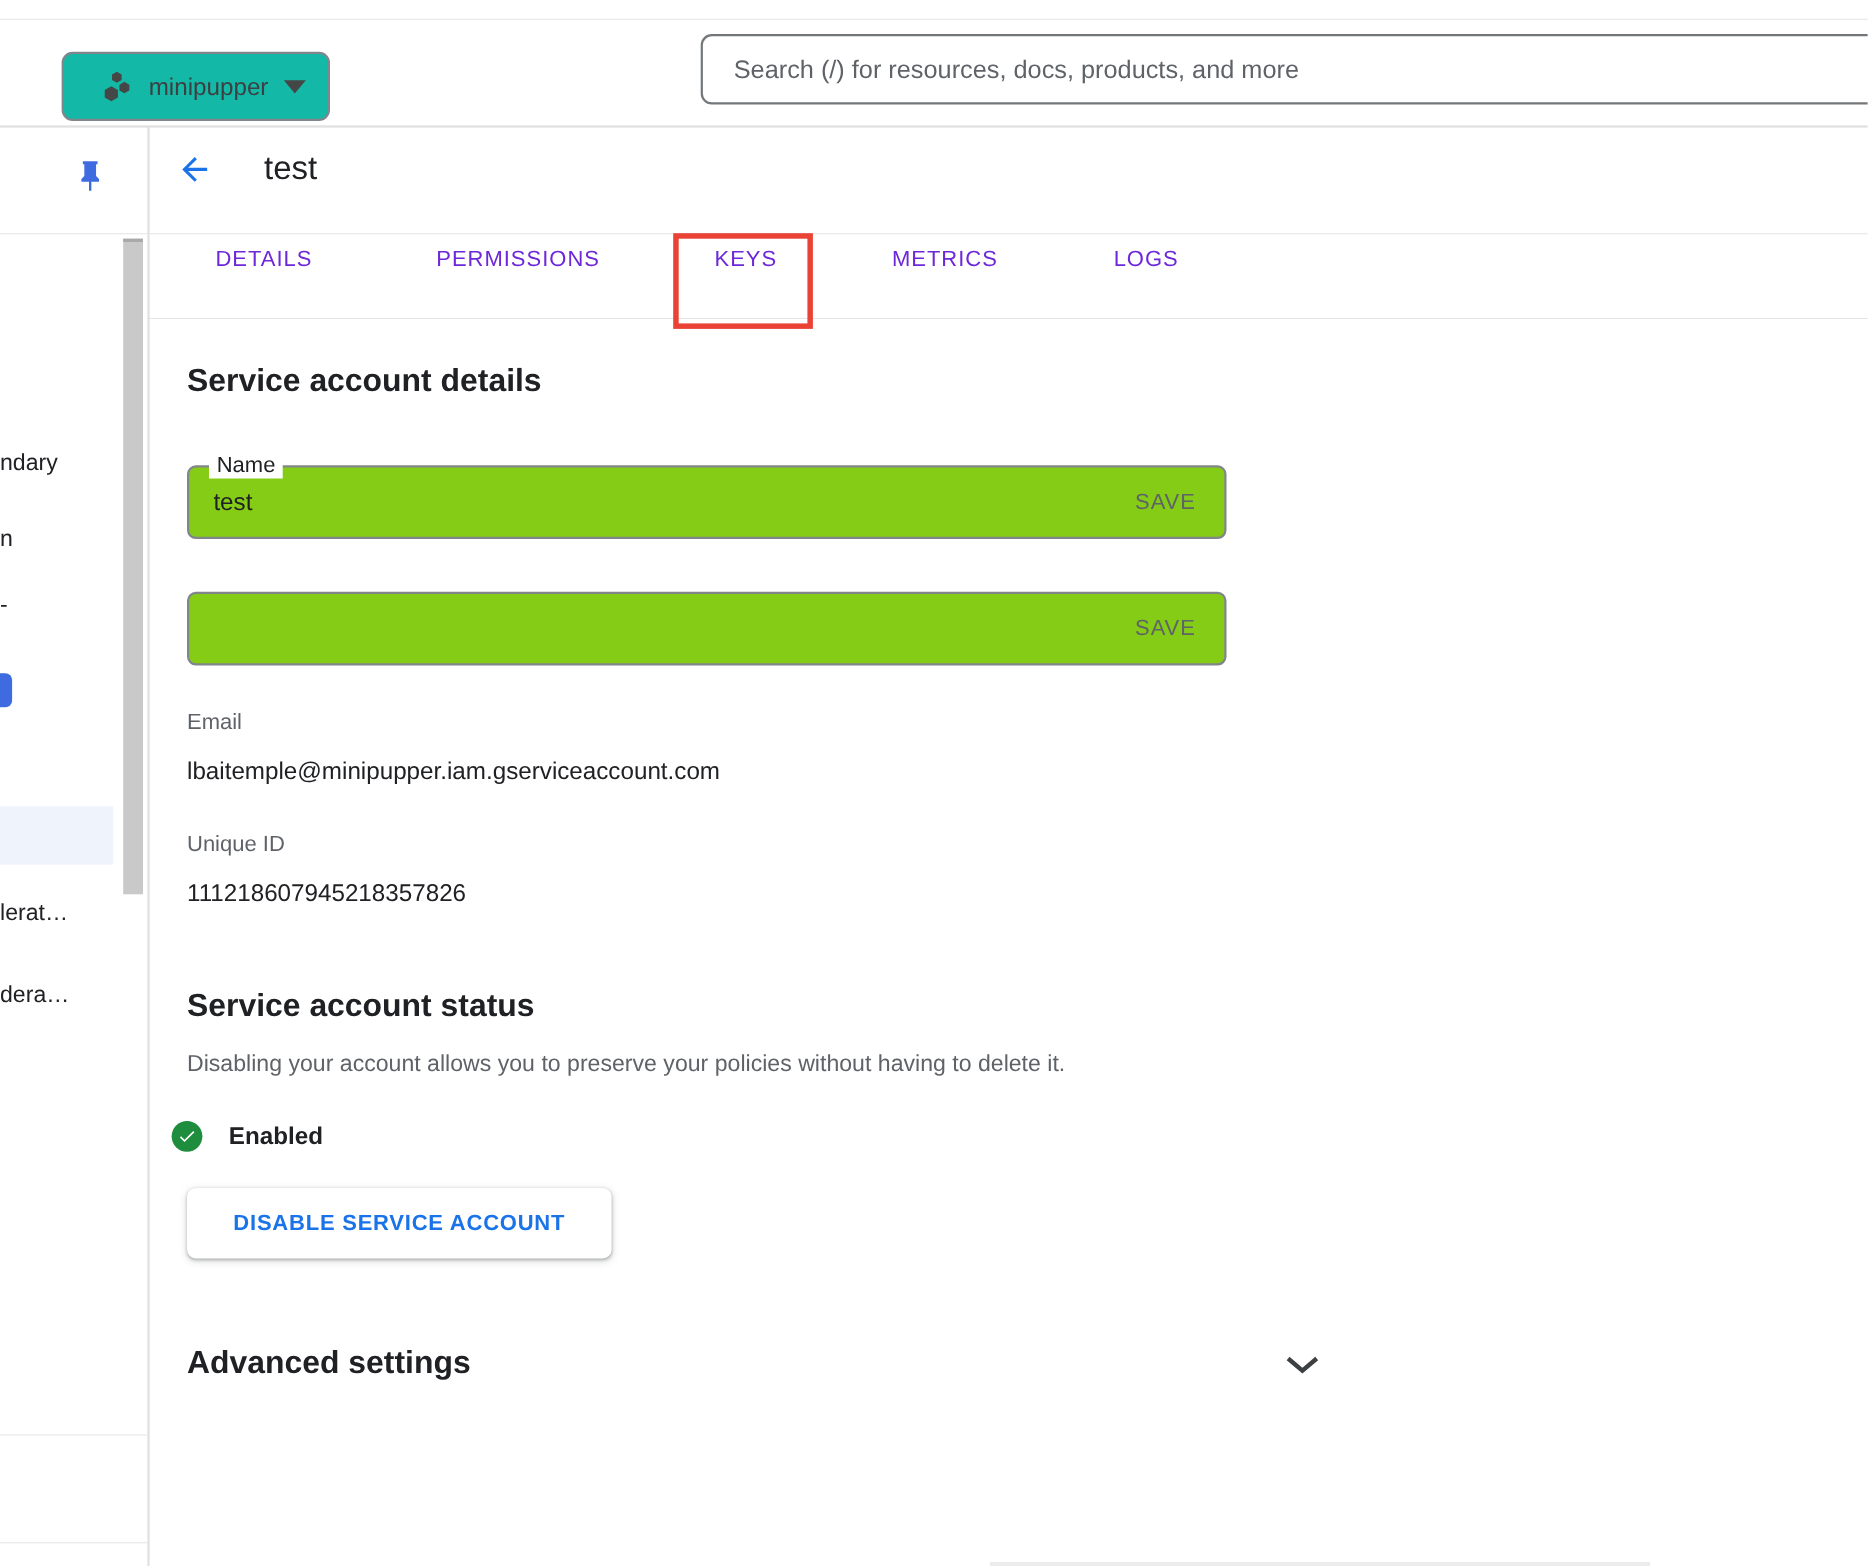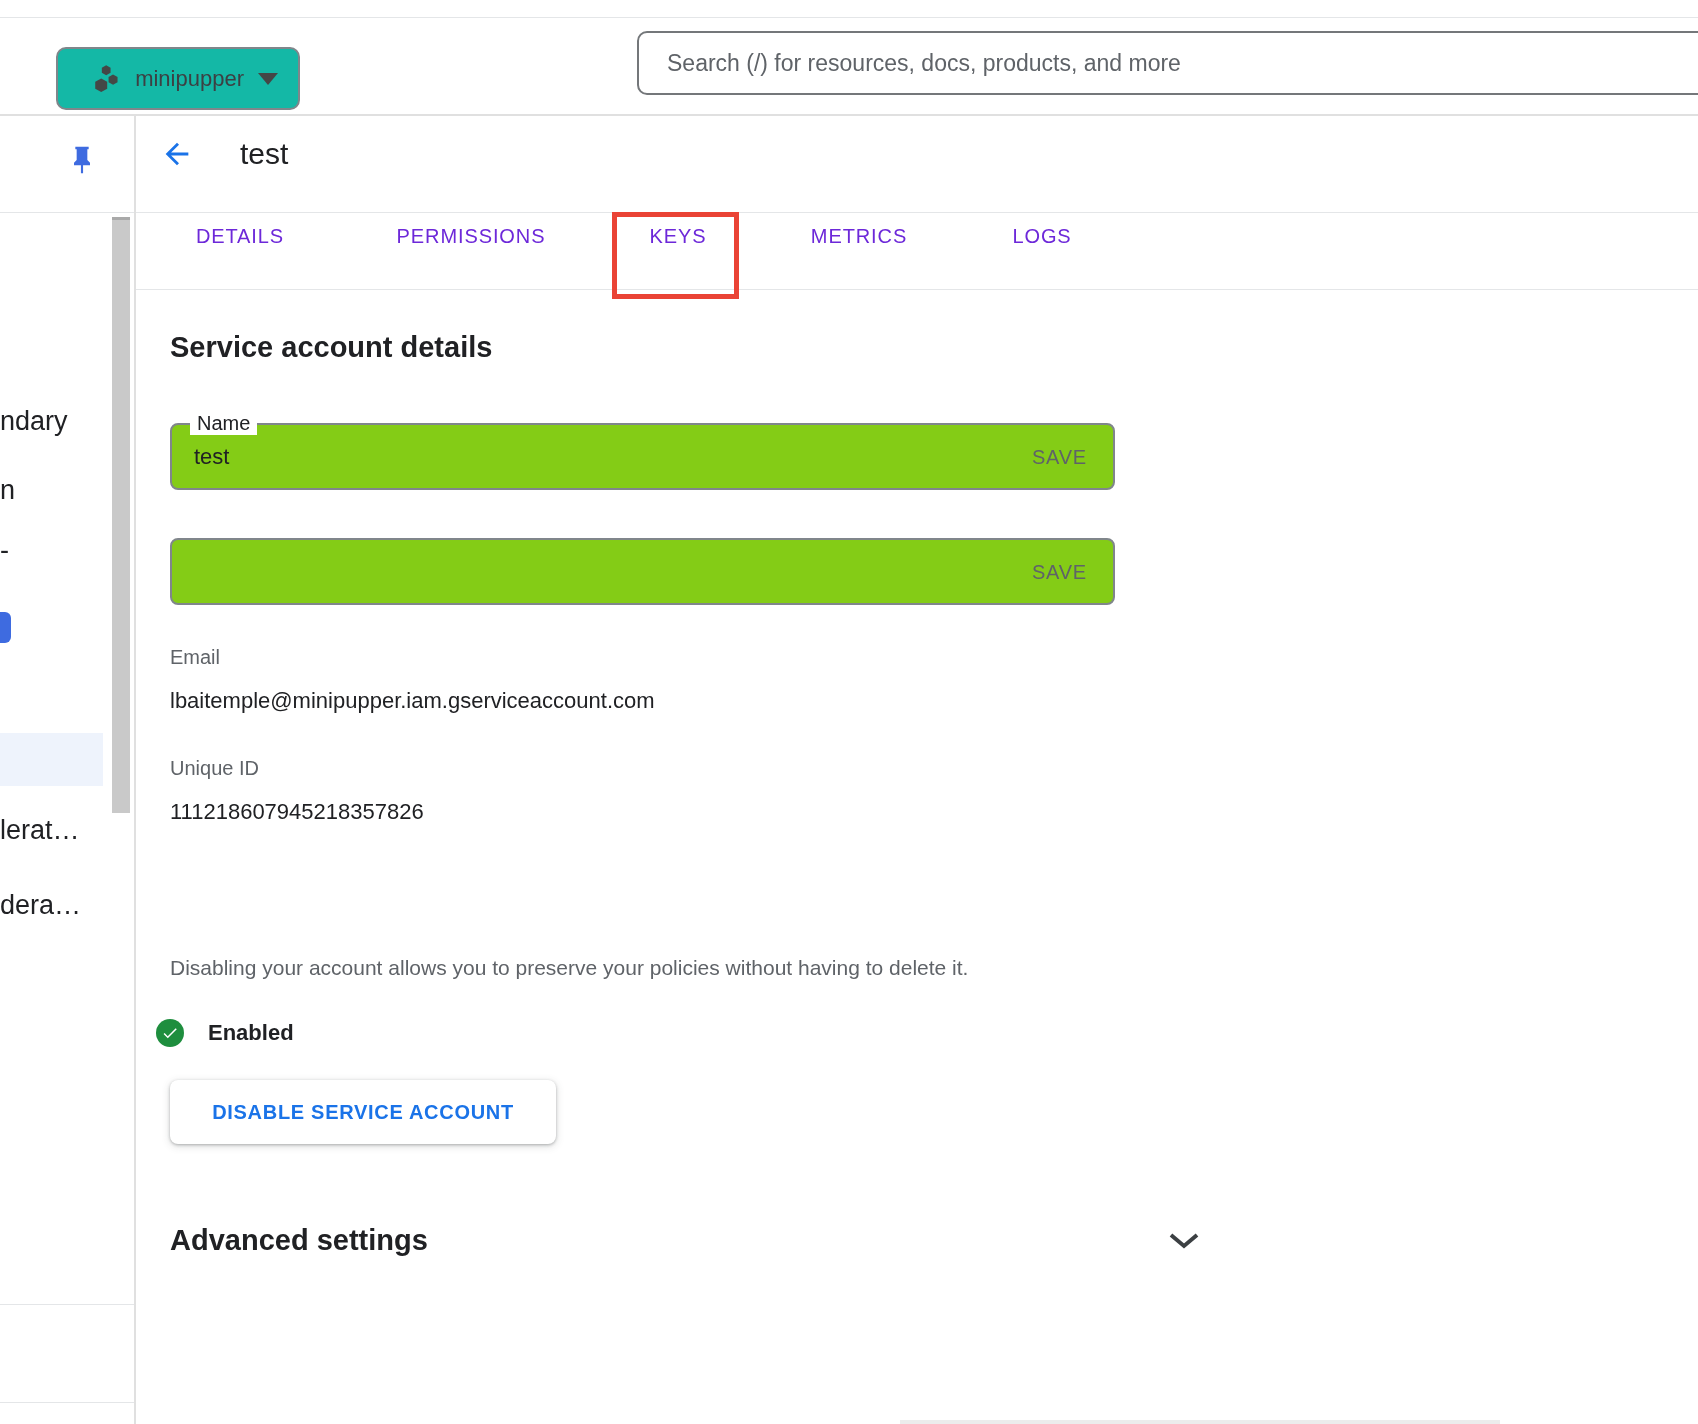--- a/index.html
+++ b/index.html
@@ -33,21 +33,21 @@
 
   
   .pin-icon { position: absolute; left: 66px; top: 143px; cursor: pointer; }
   .back-arrow { position: absolute; left: 160px; top: 137px; cursor: pointer; }
   .page-title { position: absolute; left: 240px; top: 154px; transform: translateY(-50%);
     font-size: 30px; color: #202124; }
 
   
   .scrollbar-v { position: absolute; left: 112px; top: 217px; width: 18px; height: 596px;
     background: #c9c9c9; border-top: 3px solid #a9a9a9; }
-  .frag { position: absolute; left: 0; transform: translateY(-50%); font-size: 27px; color: #202124; white-space: nowrap; cursor: pointer; }
+  .frag { position: absolute; left: 0; transform: translateY(-50%); font-size: 21px; color: #202124; white-space: nowrap; cursor: pointer; }
   .frag-1 { top: 421px; } .frag-2 { top: 490px; } .frag-3 { top: 550px; }
   .frag-4 { top: 830px; } .frag-5 { top: 905px; }
   .blue-frag { position: absolute; left: 0; top: 612px; width: 11px; height: 31px;
     background: #3e6be0; border-radius: 0 6px 6px 0; }
   .side-highlight { position: absolute; left: 0; top: 733px; width: 103px; height: 53px;
     background: #eef3fc; cursor: pointer; }
 
   
   .tab { position: absolute; top: 236px; transform: translate(-50%, -50%);
     font-size: 20px; font-weight: 500; letter-spacing: 0.9px; color: #6d28d9;
@@ -164,20 +164,21 @@
 
   <div class="field field-desc">
     <button class="save-btn">SAVE</button>
   </div>
 
   <div class="meta-label email-label">Email</div>
   <div class="meta-value email-value">lbaitemple@minipupper.iam.gserviceaccount.com</div>
   <div class="meta-label uid-label">Unique ID</div>
   <div class="meta-value uid-value">111218607945218357826</div>
 
+  <div class="h1 h2-status">Service account status</div>
   <div class="status-desc">Disabling your account allows you to preserve your policies without having to delete it.</div>
 
   <div class="status-row">
     <span class="check-circle">
       <svg width="18" height="18" viewBox="0 0 24 24">
           <path fill="#ffffff" d="M9 16.2 4.8 12l-1.4 1.4L9 19 21 7l-1.4-1.4z"></path>
         </svg>
     </span>
     <span class="status-label">Enabled</span>
   </div>

